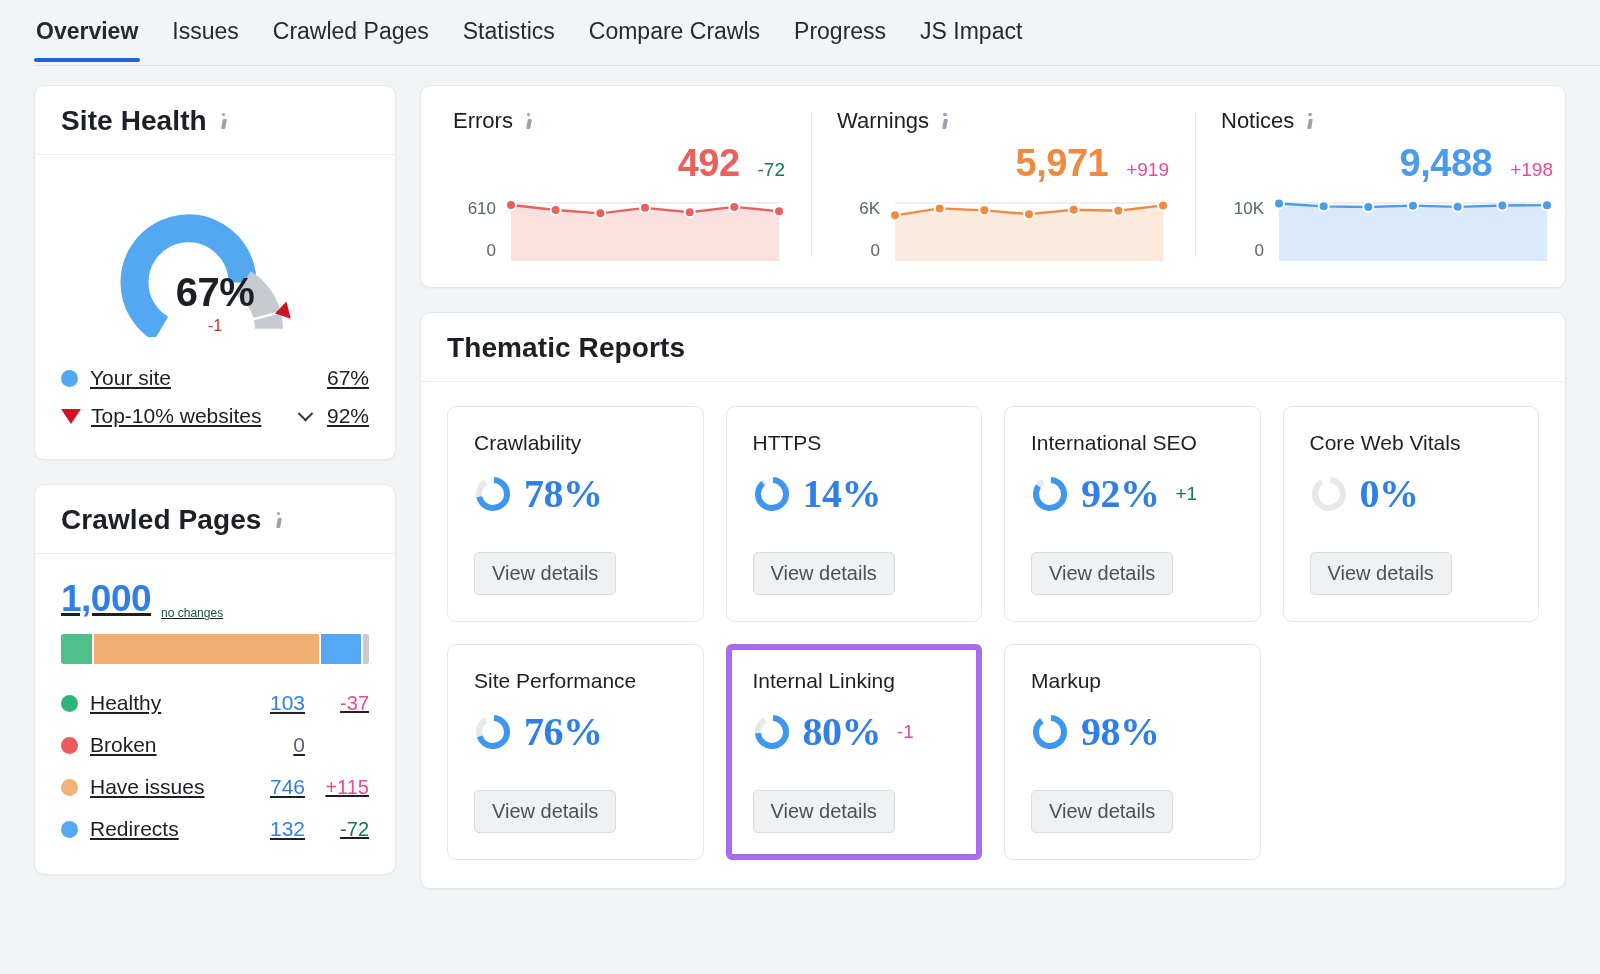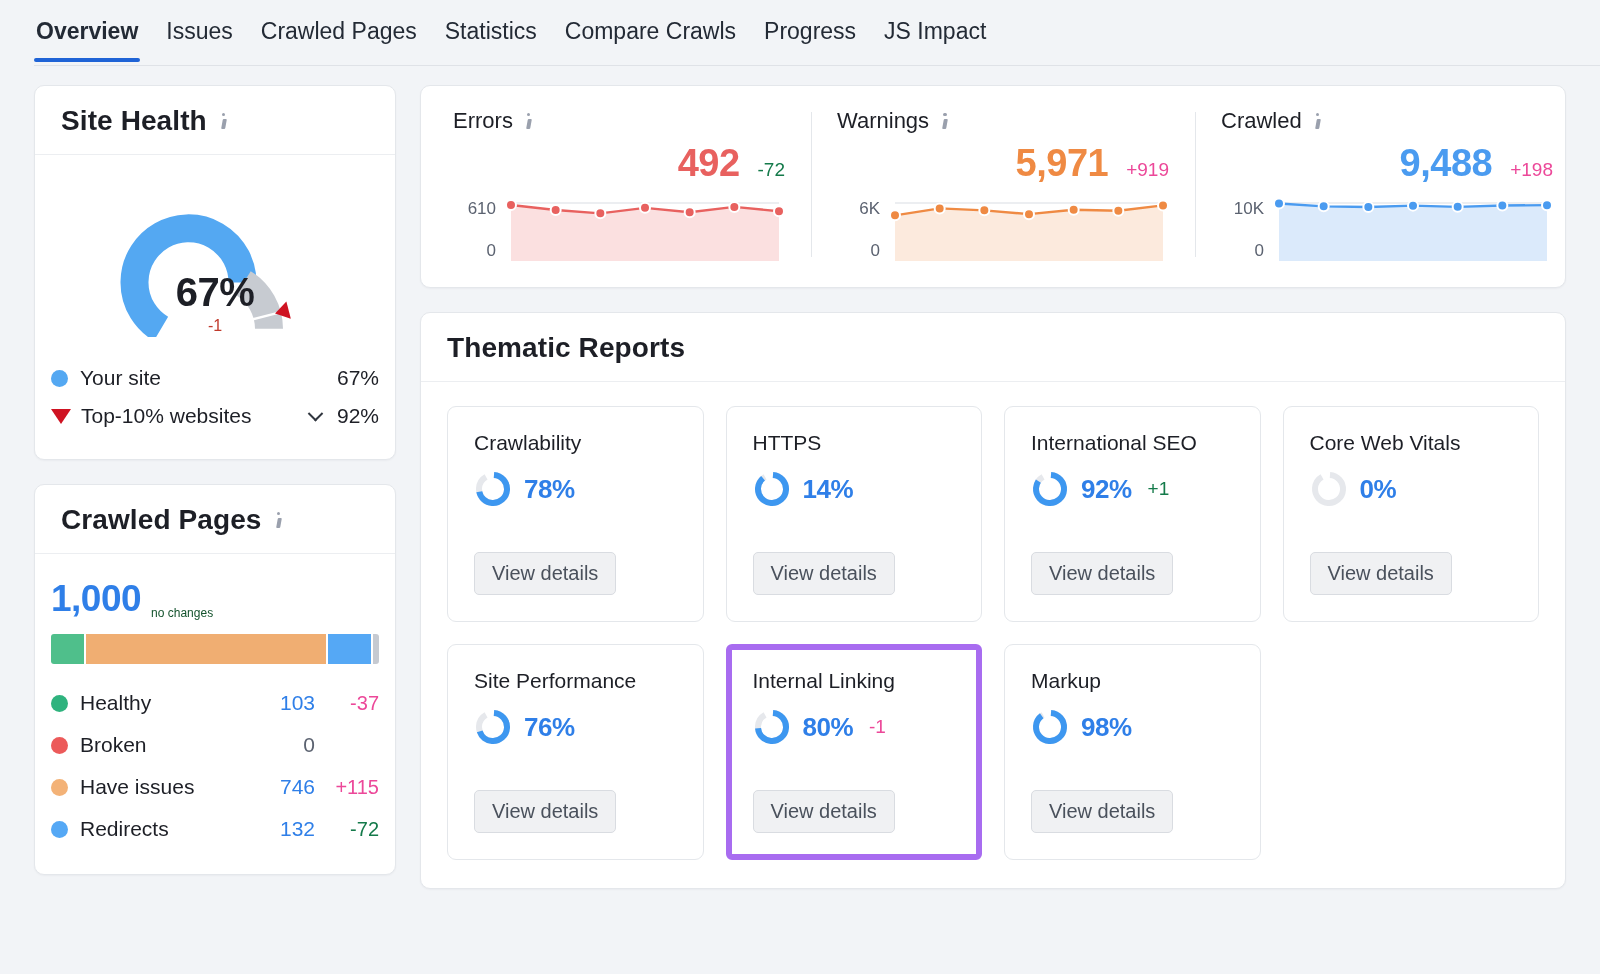--- a/index.html
+++ b/index.html
@@ -11,21 +11,21 @@
     overflow: hidden;
   }
 
   
   .tabbar {
     position: relative;
     height: 66px;
     padding: 0 34px;
     display: flex;
     align-items: flex-start;
-    gap: 24px;
+    gap: 30px;
     background: #f2f4f7;
   }
   .tabbar::after {
     content: "";
     position: absolute;
     left: 34px; right: 0; bottom: 0;
     height: 1px;
     background: #dfe2e7;
   }
   .tab {
@@ -60,21 +60,21 @@
     box-shadow: 0 1px 2px rgba(20,25,40,.04);
   }
   .panel-head {
     padding: 19px 26px 17px;
     border-bottom: 1px solid #eceef1;
     display: flex;
     align-items: center;
     gap: 9px;
   }
   .panel-title { font-size: 28px; font-weight: bold; letter-spacing: .1px; }
-  .panel-body { padding: 20px 16px 24px; }
+  .panel-body { padding: 20px 26px 24px; text-decoration: underline; }
 
   .info-icon {
     display: inline-block;
     width: 16px; height: 19px;
     position: relative;
     cursor: pointer;
     flex: none;
   }
   .info-icon::before {
     content: "";
@@ -203,21 +203,21 @@
     cursor: pointer;
   }
   .card.highlight {
     border: 6px solid #a86cf0;
     border-radius: 6px;
     padding: 19px 21px 21px;
   }
   .card-title { font-size: 21px; color: #1d1f26; margin-bottom: 15px; }
   .card-score { display: flex; align-items: center; gap: 12px; margin-bottom: auto; }
   .ring { width: 38px; height: 38px; flex: none; }
-  .card-pct { font-size: 26px; font-weight: bold; color: #2f7fe8; letter-spacing: -.5px; }
+  .card-pct { font-size: 40px; font-weight: bold; color: #2f7fe8; letter-spacing: -.5px; font-family: Liberation Serif, serif; }
   .card-dlt { font-size: 19px; margin-left: 4px; align-self: center; }
   .btn {
     align-self: flex-start;
     margin-top: 22px;
     background: #f0f1f3;
     border: 1px solid #d9dce1;
     border-radius: 5px;
     color: #4a515c;
     font-size: 20px;
     font-family: inherit;
@@ -385,21 +385,21 @@
                 <circle cx="95.33333333333333" cy="13.335466666666665" r="5" fill="#ef8a43" stroke="#fff" stroke-width="2"></circle>
                 <circle cx="140" cy="17.162666666666667" r="5" fill="#ef8a43" stroke="#fff" stroke-width="2"></circle>
                 <circle cx="184.66666666666666" cy="12.777333333333335" r="5" fill="#ef8a43" stroke="#fff" stroke-width="2"></circle>
                 <circle cx="229.33333333333334" cy="13.813866666666666" r="5" fill="#ef8a43" stroke="#fff" stroke-width="2"></circle>
                 <circle cx="274" cy="8.392000000000003" r="5" fill="#ef8a43" stroke="#fff" stroke-width="2"></circle>
   </svg>
     </div>
   </div>
           <div class="stat">
     <div class="stat-head">
-      <span>Crawled</span>
+      <span>Notices</span>
       <span class="info-icon"></span>
     </div>
     <div class="stat-val">
       <span class="stat-num" style="color:#4a9bf0">9,488</span>
       <span class="stat-dlt up">+198</span>
     </div>
     <div class="spark">
       <div class="spark-axis">
         <span>10K</span>
         <span>0</span>

